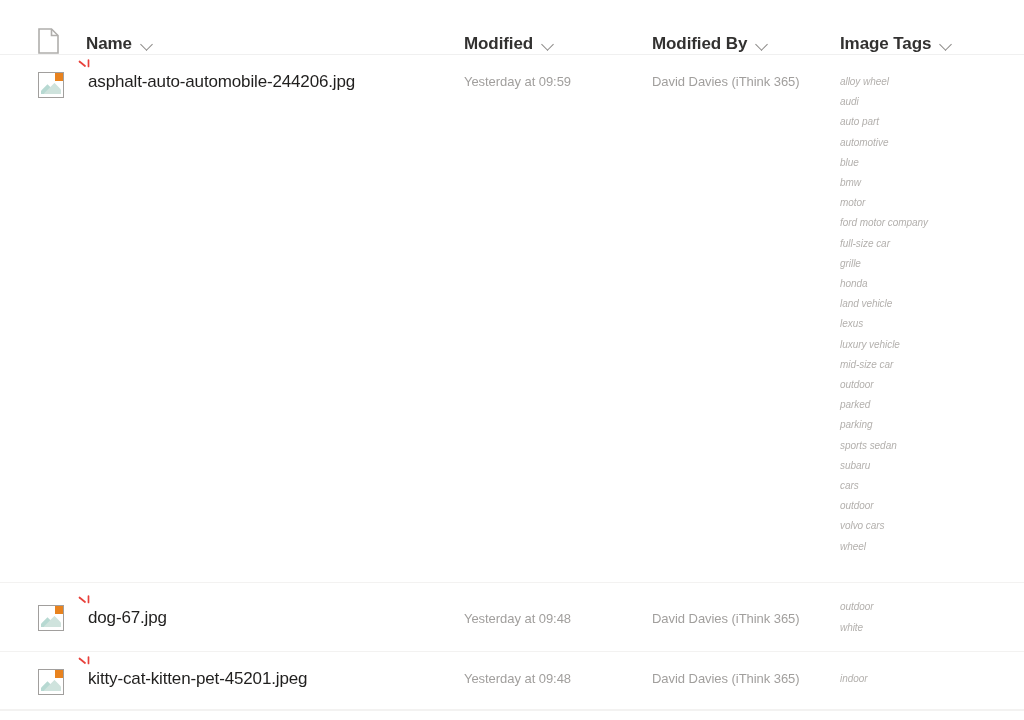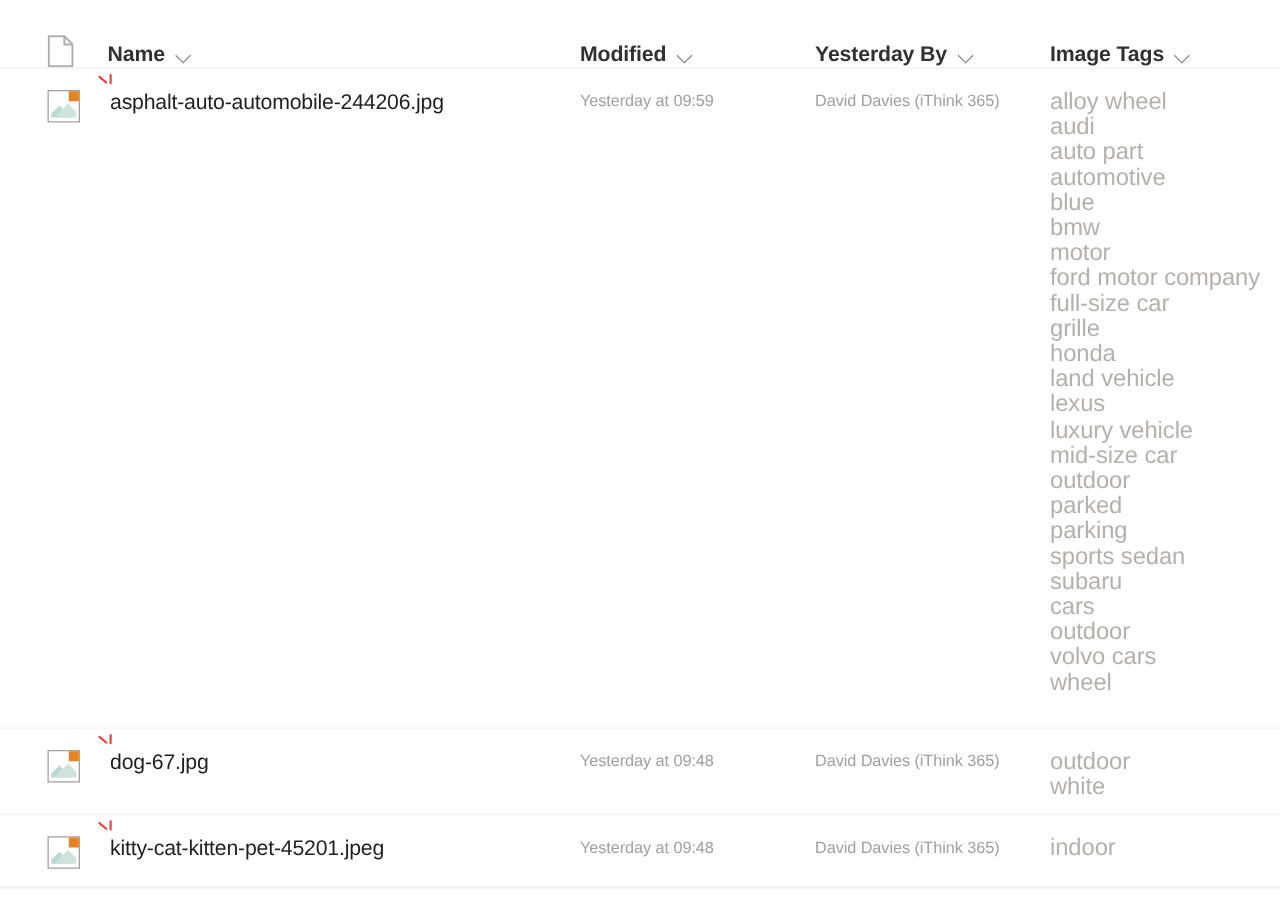--- a/index.html
+++ b/index.html
@@ -92,21 +92,21 @@
   .row {
     display: flex;
     align-items: flex-start;
     border-bottom: 1px solid #f3f2f1;
     box-sizing: border-box;
     cursor: pointer;
     position: relative;
   }
   .row .col { padding-top: 17px; padding-bottom: 16px; }
   .row.row-1 { height: 528px; }
-  .row.row-2 { height: 69px; }
+  .row.row-2 { height: 69px; align-items: center; }
   .row.row-3 { height: 58px; }
 
   
   .pic-icon {
     width: 26px;
     height: 26px;
     position: relative;
     display: block;
   }
   .pic-frame {
@@ -175,24 +175,25 @@
   }
 
   .meta-text {
     font-size: 13px;
     color: #a19f9d;
     letter-spacing: -0.05px;
     white-space: nowrap;
   }
 
   .tags {
-    font-size: 19px;
+    font-size: 10px;
     color: #b3b0ad;
     letter-spacing: -0.05px;
     line-height: 20.2px;
+    font-style: italic;
   }
   .tag-line { white-space: nowrap; }
 
   .bottom-rule {
     position: absolute;
     left: 0;
     right: 0;
     top: 710px;
     height: 1px;
     background: #f3f2f1;
@@ -223,21 +224,21 @@
 
     <div class="col col-modified">
       <div class="hdr-cell">
         <span class="hdr-label">Modified</span>
         <span class="chev"></span>
       </div>
     </div>
 
     <div class="col col-modby">
       <div class="hdr-cell">
-        <span class="hdr-label">Yesterday By</span>
+        <span class="hdr-label">Modified By</span>
         <span class="chev"></span>
       </div>
     </div>
 
     <div class="col col-tags">
       <div class="hdr-cell">
         <span class="hdr-label">Image Tags</span>
         <span class="chev"></span>
       </div>
     </div>

